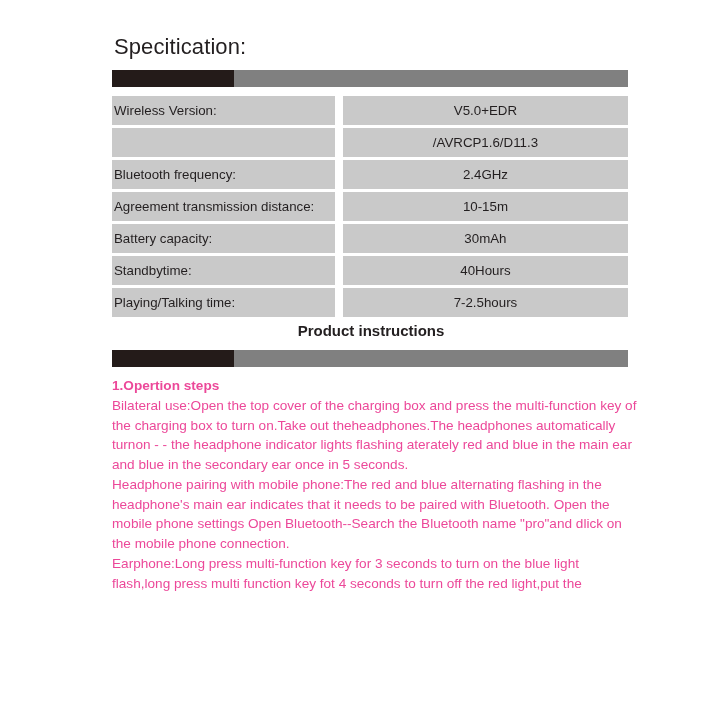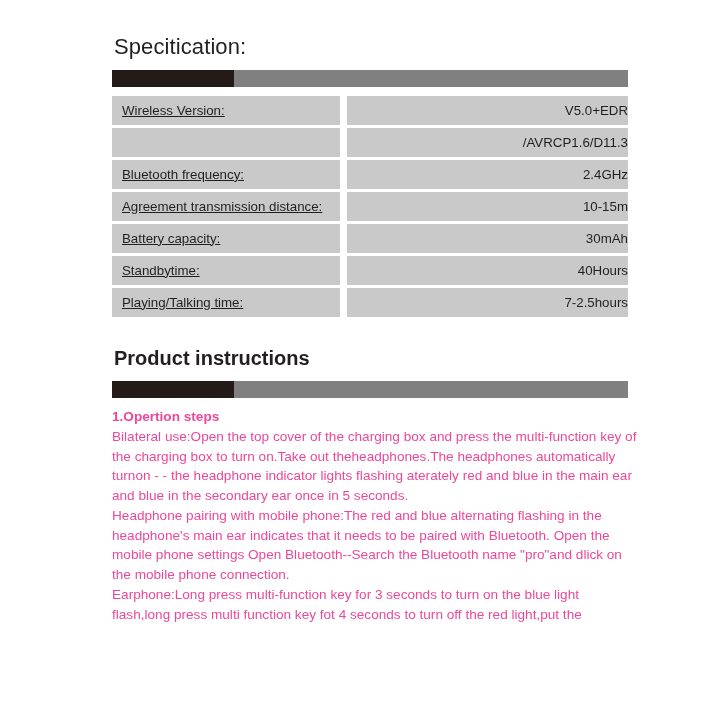--- a/index.html
+++ b/index.html
@@ -50,36 +50,36 @@
   table.spec td {
     background: #c9c9c9;
     height: 20px;
     padding: 4px 0 5px 0;
     font-size: 13.3px;
     color: #231f20;
     border-bottom: 3px solid #ffffff;
   }
   table.spec td.label {
     width: 220px;
-    padding-left: 10px;
-    text-decoration: underline;
+    padding-left: 2px;
   }
   table.spec td.gap {
     width: 8px;
     background: #ffffff;
     border-bottom: 3px solid #ffffff;
   }
   table.spec td.value {
     width: 284px;
-    text-align: right;
+    text-align: center;
   }
   .second-title {
-    font-size: 20px;
+    font-size: 15px;
     font-weight: bold;
-    margin: 27px 0 11px 2px;
+    margin: 2px 0 11px 2px;
+    text-align: center;
   }
   .body-text {
     width: 528px;
     font-size: 13.6px;
     line-height: 1.455;
     color: #ec4899;
   }
   .body-text p {
     margin: 0;
   }

